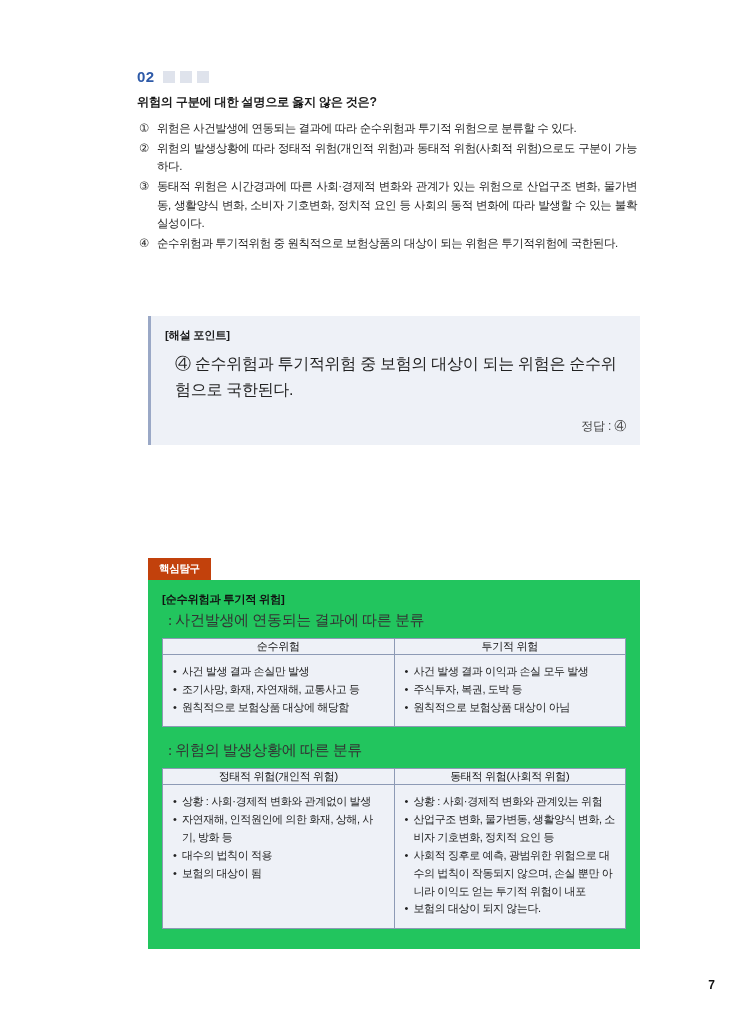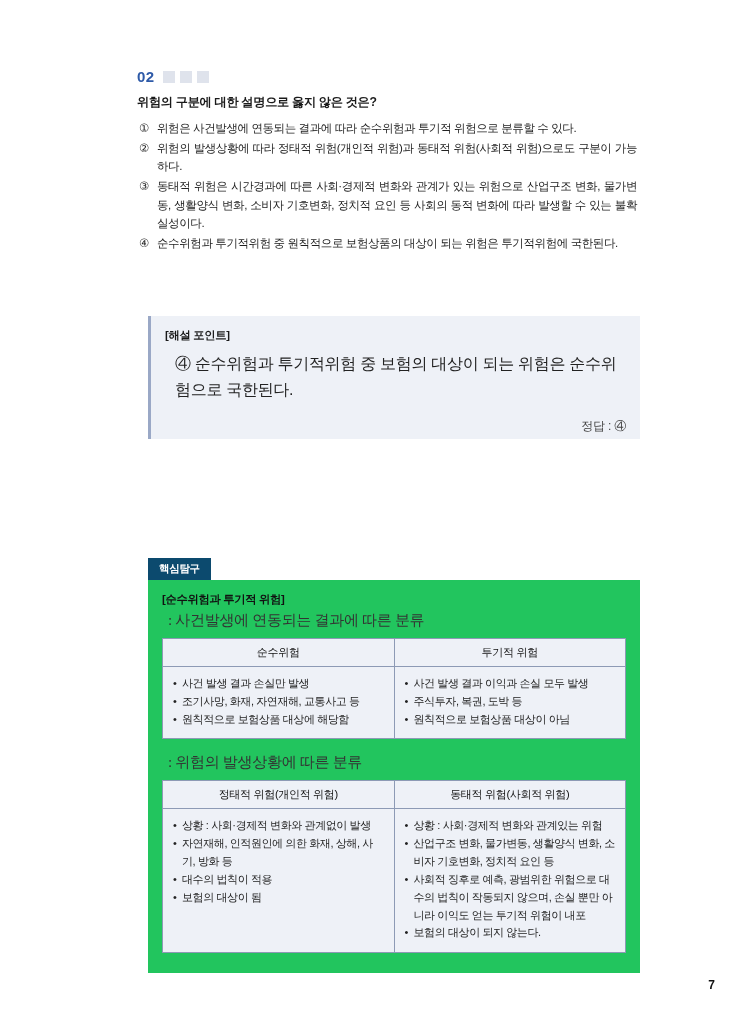--- a/index.html
+++ b/index.html
@@ -76,21 +76,21 @@
   }
 
   
   .explain {
     position: absolute;
     left: 148px;
     top: 316px;
     width: 492px;
     background: #eef1f7;
     border-left: 3px solid #9aa8c6;
-    padding: 12px 14px 4px 14px;
+    padding: 12px 14px 10px 14px;
     box-sizing: border-box;
   }
   .explain-title {
     font-size: 11.3px;
     font-weight: bold;
     color: #1a1a1a;
     margin-bottom: 8px;
     letter-spacing: -0.3px;
   }
   .explain-body {
@@ -110,21 +110,21 @@
 
   
   .core {
     position: absolute;
     left: 148px;
     top: 558px;
     width: 492px;
   }
   .core-tab {
     display: inline-block;
-    background: #0c4a6e;
+    background: #c2410c;
     color: #ffffff;
     font-size: 10.5px;
     font-weight: bold;
     padding: 4px 11px 4px 11px;
     letter-spacing: -0.3px;
   }
   .core-body {
     background: #22c55e;
     padding: 12px 14px 20px 14px;
     box-sizing: border-box;
@@ -150,21 +150,21 @@
     border-collapse: collapse;
     background: #eef1f7;
     table-layout: fixed;
   }
   table.cmp th {
     border: 1px solid #8d9ab5;
     font-size: 11px;
     font-weight: normal;
     color: #111;
     text-align: center;
-    padding: 6px 4px;
+    padding: 0 4px;
     letter-spacing: -0.3px;
   }
   table.cmp td {
     border: 1px solid #8d9ab5;
     font-size: 11px;
     color: #222;
     vertical-align: top;
     padding: 8px 8px 10px 10px;
     letter-spacing: -0.4px;
     line-height: 1.62;

